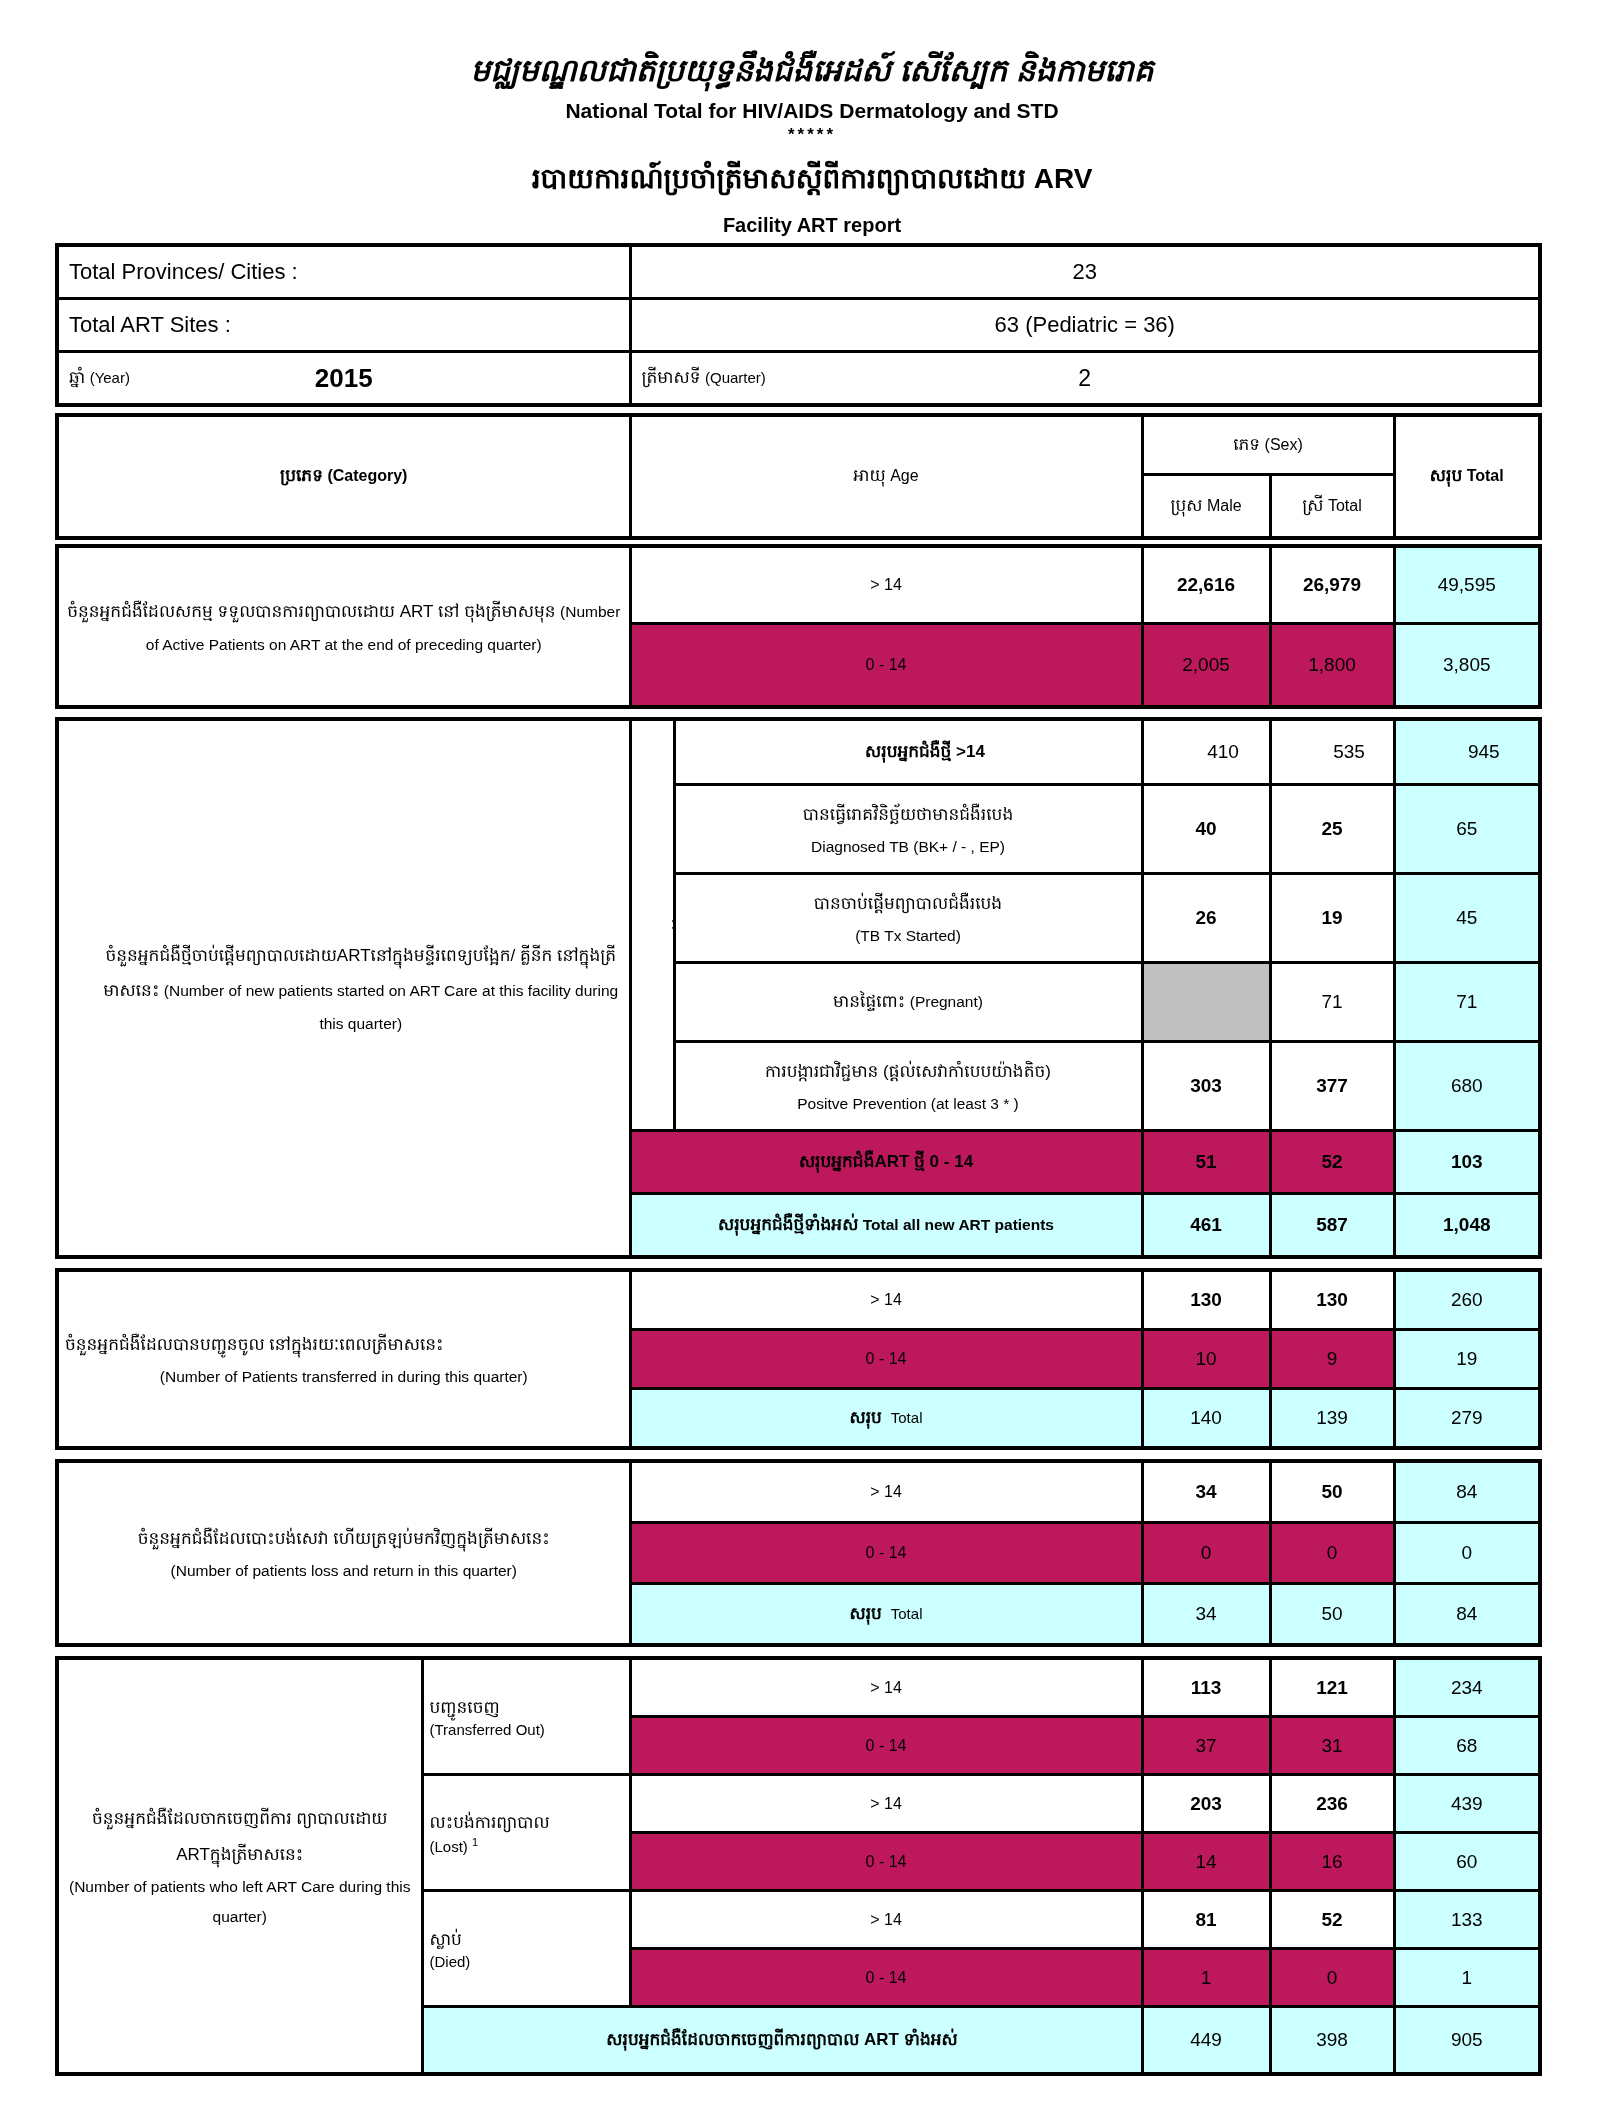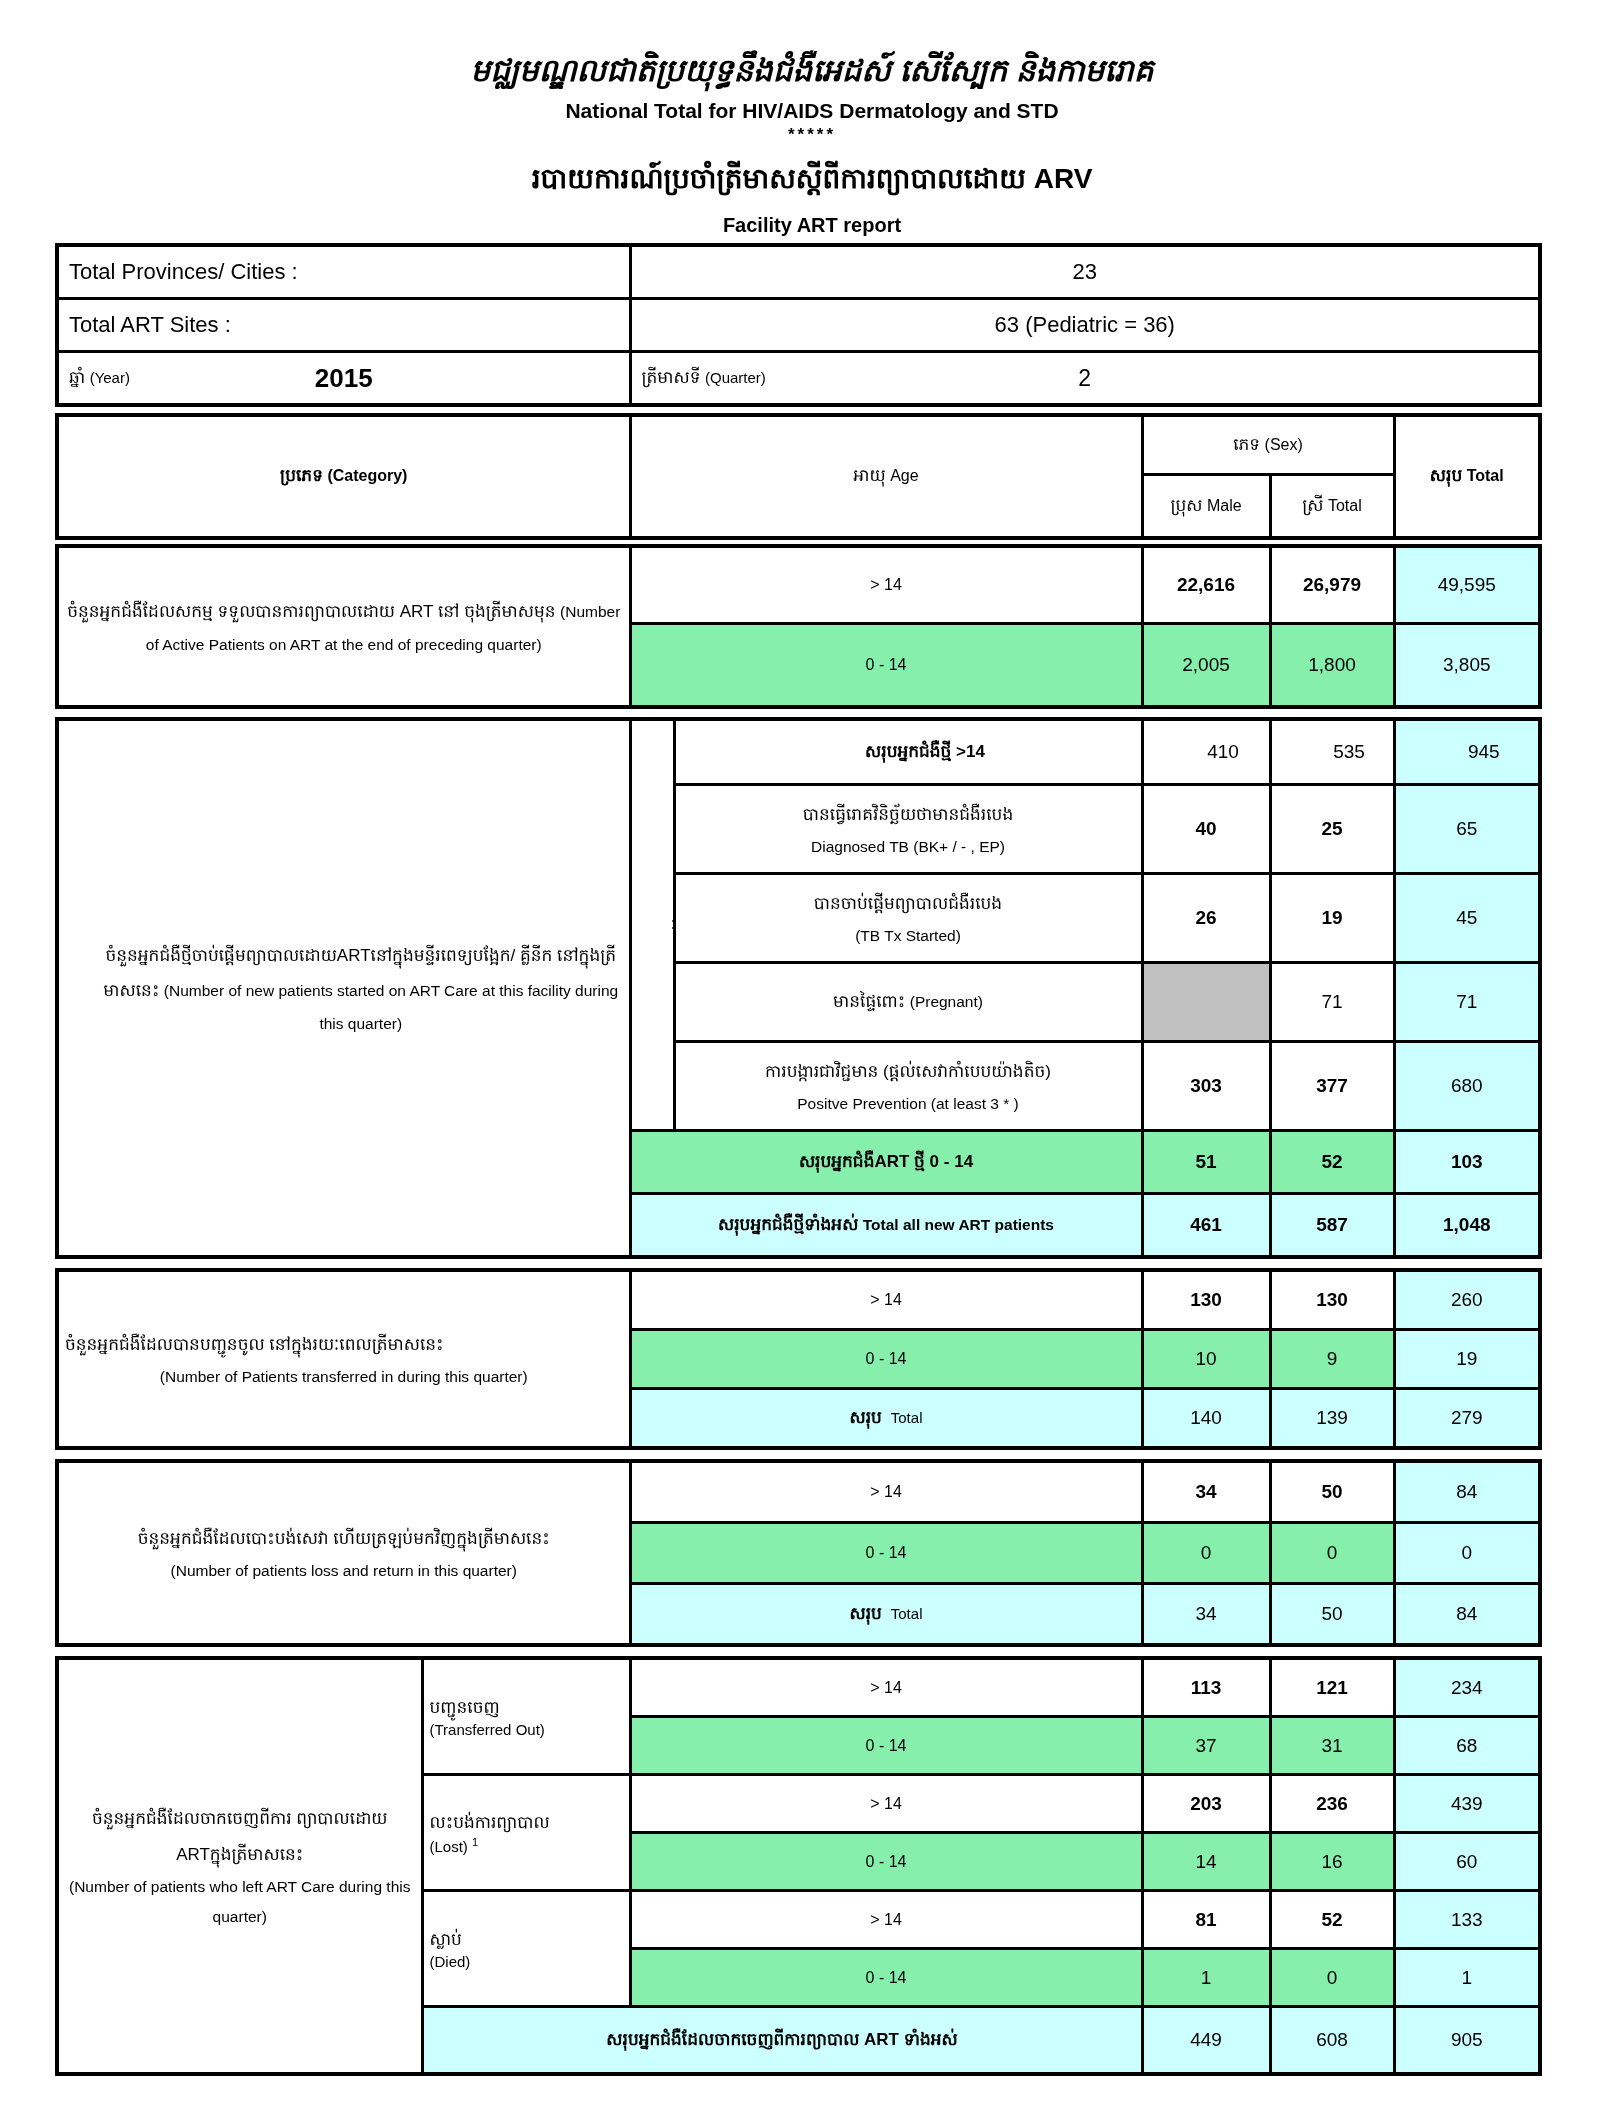--- a/index.html
+++ b/index.html
@@ -24,21 +24,21 @@
   table.tbl td{border:3px solid #000;padding:2px 6px;text-align:center;vertical-align:middle;overflow:hidden;}
   .gap6{margin-top:6px;} .gap4{margin-top:4px;} .gap8{margin-top:8px;} .gap9{margin-top:9px;}
 
   .km{font-size:17px;line-height:2.1;}
   .en{font-size:15.5px;line-height:1.9;}
   .km-inline{font-size:17px;} .en-inline{font-size:15px;}
   .lab-left{text-align:left !important;}
   .age{font-size:16px;}
   .num{font-size:19px;}
   .b{font-weight:bold;}
-  .yellow{background:#86efac;}
+  .yellow{background:#be185d;}
   .cyan{background:#CCFFFF;}
   .gray{background:#C0C0C0;}
 
   
   tr.inforow td{height:46px;}
   .info-lab{font-size:22px;text-align:left !important;padding-left:10px !important;}
   .info-val{font-size:22px;}
   td.rel{position:relative;}
   .cell-lab{position:absolute;left:10px;top:50%;transform:translateY(-50%);white-space:nowrap;}
   .big-val{font-size:26px;font-weight:bold;text-align:center;}
@@ -348,19 +348,19 @@
   </tr>
   <tr class="drow">
     <td class="age yellow">0 - 14</td>
     <td class="num yellow">1</td>
     <td class="num yellow">0</td>
     <td class="num cyan">1</td>
   </tr>
   <tr class="dtot">
     <td colspan="2" class="cyan"><span class="km b">សរុបអ្នកជំងឺដែលចាកចេញពីការព្យាបាល ART ទាំងអស់</span></td>
     <td class="num cyan">449</td>
-    <td class="num cyan">608</td>
+    <td class="num cyan">398</td>
     <td class="num cyan">905</td>
   </tr>
 </tbody>
     </table>
 
 </div>
 
 </body></html>

